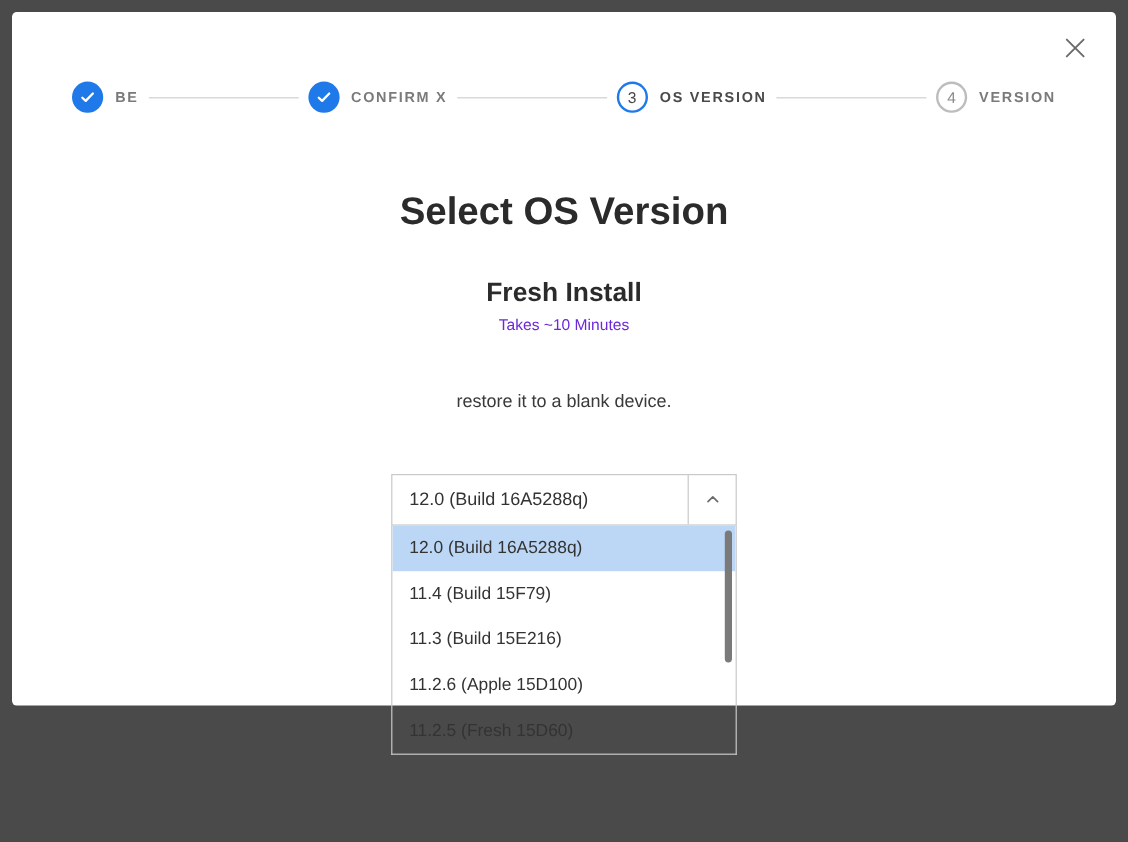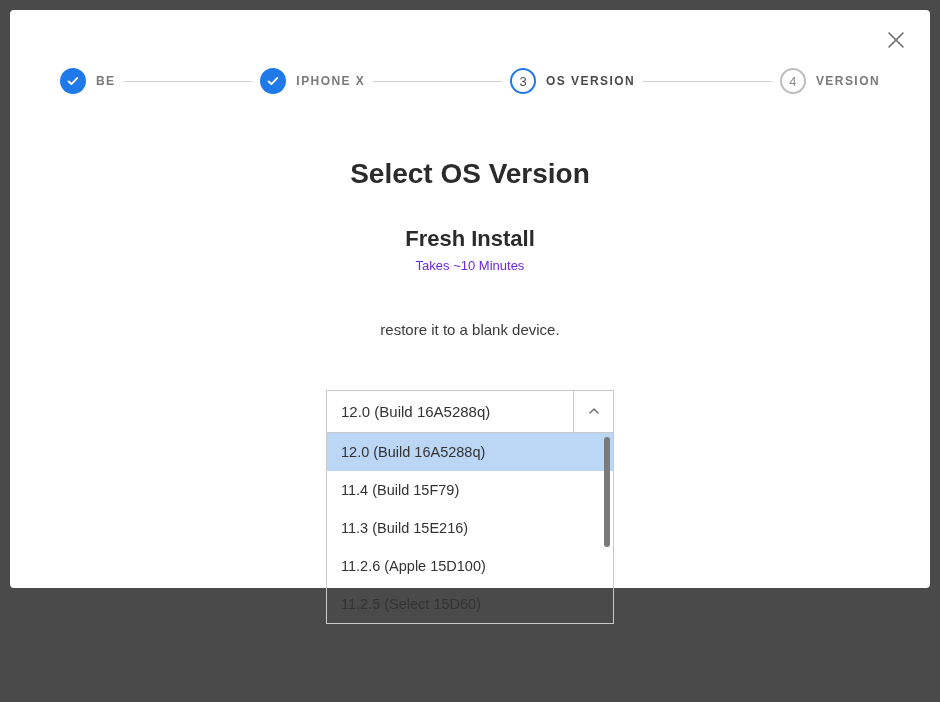--- a/index.html
+++ b/index.html
@@ -85,21 +85,21 @@
   .connector {
     flex: 1;
     height: 1px;
     background: #d0d0d0;
     min-width: 30px;
   }
 
   
   .page-title {
     text-align: center;
-    font-size: 28px;
+    font-size: 32px;
     font-weight: 700;
     color: #2b2b2b;
     margin-top: 64px;
   }
   .subhead {
     text-align: center;
     font-size: 22px;
     font-weight: 700;
     color: #2b2b2b;
     margin-top: 36px;
@@ -191,21 +191,21 @@
         </div>
         <span class="step-label">BE</span>
       </div>
       <div class="connector"></div>
       <div class="step done">
         <div class="step-circle done">
           <svg viewBox="0 0 16 16">
               <path d="M3 8.5 L6.2 11.5 L13 4.5" stroke="#fff" stroke-width="2.2" fill="none" stroke-linecap="round" stroke-linejoin="round"></path>
             </svg>
         </div>
-        <span class="step-label">IPHONE X</span>
+        <span class="step-label">CONFIRM X</span>
       </div>
       <div class="connector"></div>
       <div class="step current">
         <div class="step-circle current">3</div>
         <span class="step-label">OS VERSION</span>
       </div>
       <div class="connector"></div>
       <div class="step pending">
         <div class="step-circle pending">4</div>
         <span class="step-label">VERSION</span>
@@ -228,19 +228,19 @@
           <svg viewBox="0 0 12 12">
               <path d="M2 8 L6 4 L10 8" stroke="currentColor" stroke-width="1.4" fill="none" stroke-linecap="round" stroke-linejoin="round"></path>
             </svg>
         </div>
       </div>
       <div class="dropdown-list">
         <div class="dropdown-option selected">12.0 (Build 16A5288q)</div>
         <div class="dropdown-option">11.4 (Build 15F79)</div>
         <div class="dropdown-option">11.3 (Build 15E216)</div>
         <div class="dropdown-option">11.2.6 (Apple 15D100)</div>
-        <div class="dropdown-option">11.2.5 (Select 15D60)</div>
+        <div class="dropdown-option">11.2.5 (Fresh 15D60)</div>
         <div class="dropdown-scrollbar"></div>
       </div>
     </div>
 
   </div>
 </div>
 
 </body></html>

